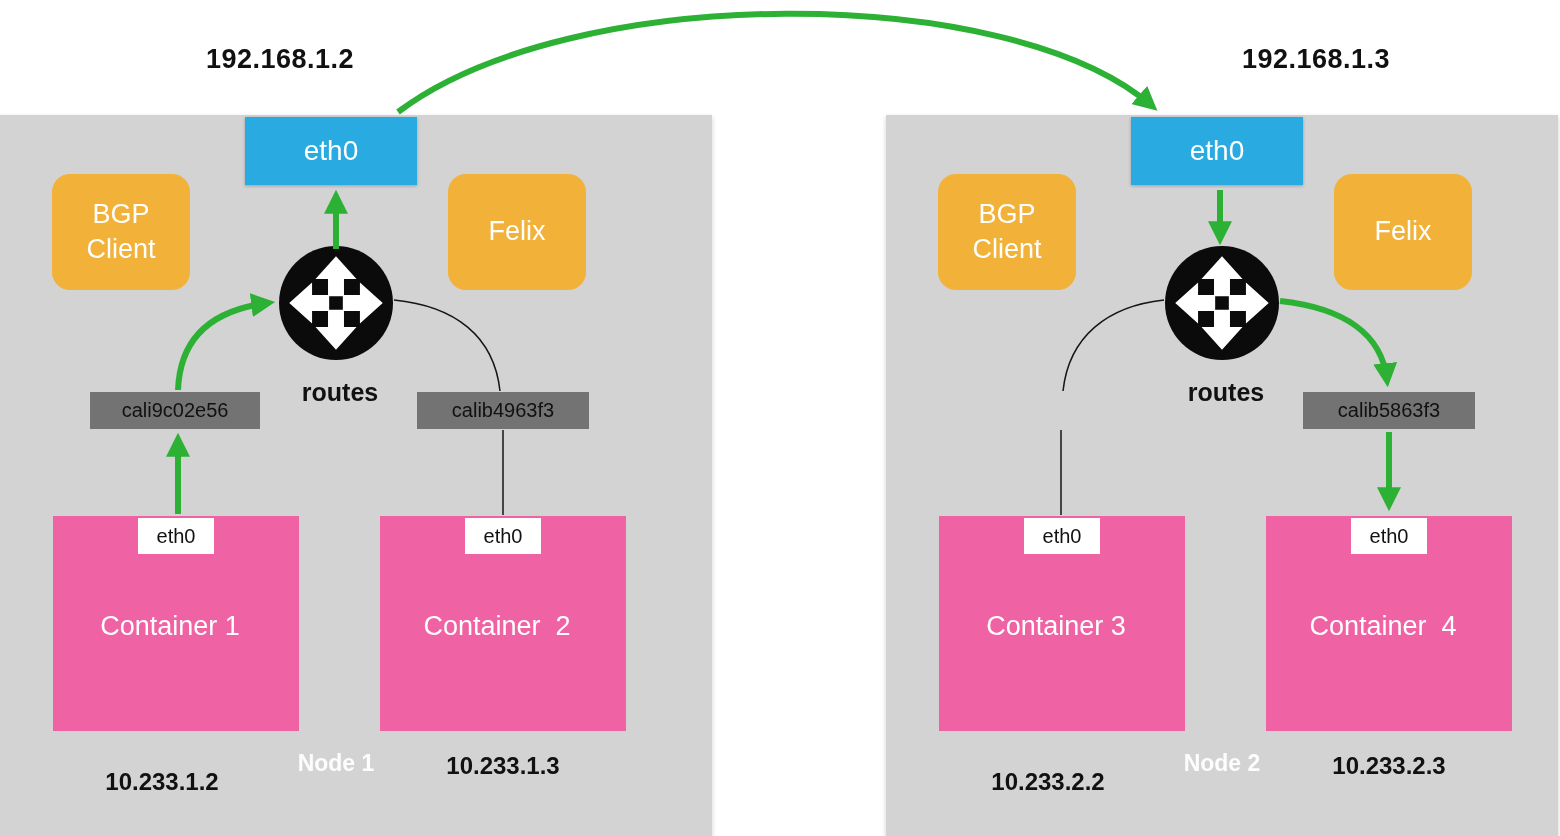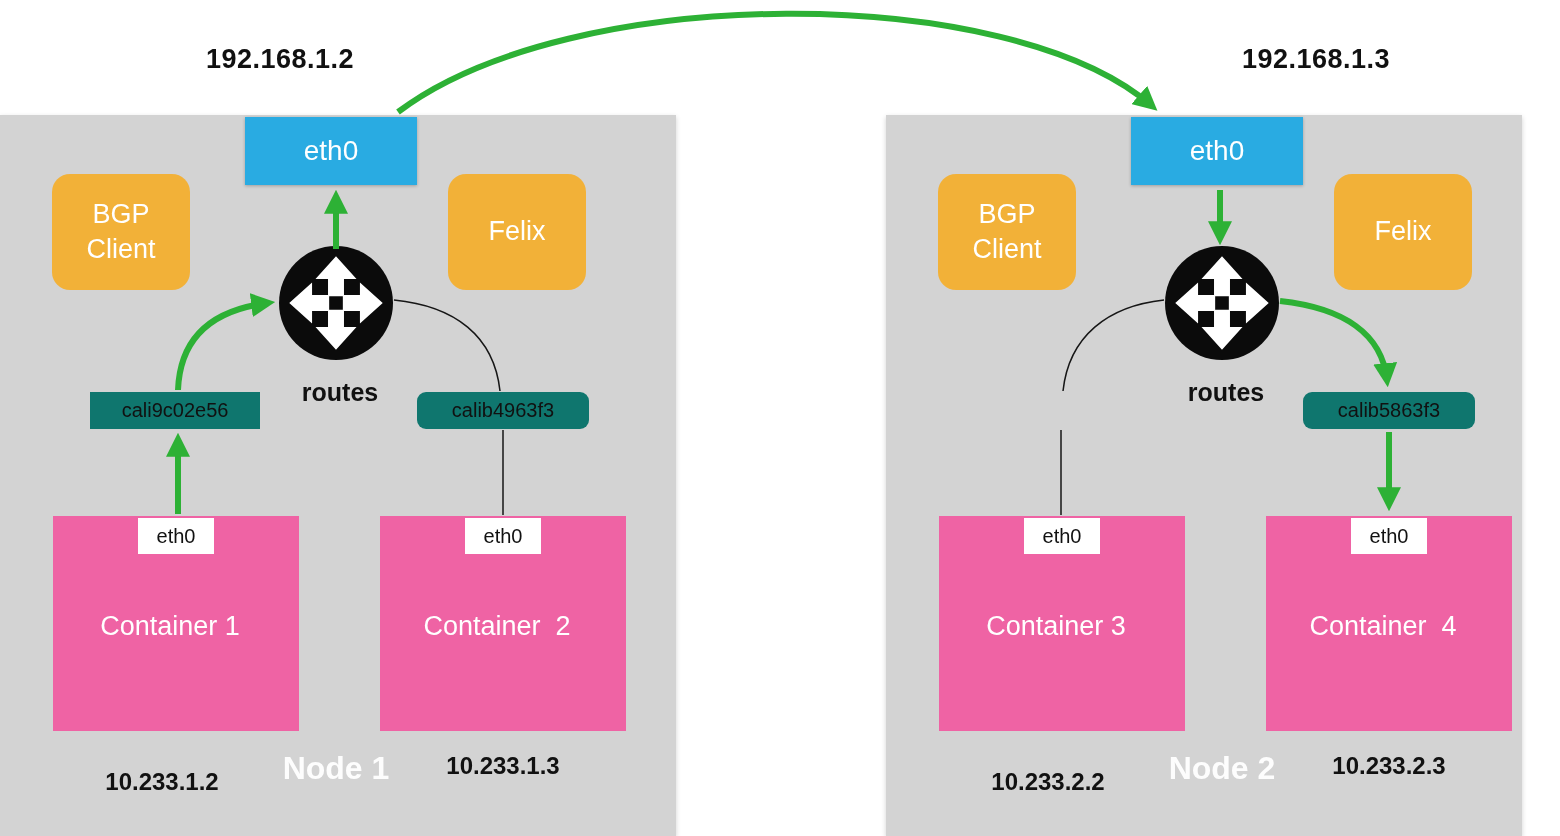--- a/index.html
+++ b/index.html
@@ -4,21 +4,21 @@
 <style>
   html, body { margin: 0; padding: 0; background: #ffffff; }
   body { font-family: "Liberation Sans", sans-serif; }
   .canvas {
     position: relative;
     width: 1560px;
     height: 836px;
     background: #ffffff;
     overflow: hidden;
   }
-  .node { position: absolute; top: 0; height: 836px; }
+  .node { position: absolute; top: 0; height: 836px; padding-left: 36px; }
   .node-1 { left: 0; width: 676px; }
   .node-2 { left: 886px; width: 636px; }
   .node-bg {
     position: absolute; left: 0; right: 0; top: 115px; bottom: 0;
     background: var(--node_bg, #d3d3d3);
     box-shadow: 0 2px 5px rgba(0,0,0,0.18);
   }
   .host-ip {
     position: absolute; top: 44px; width: 220px;
     text-align: center; font-size: 27px; font-weight: bold; color: #111;
@@ -41,26 +41,26 @@
     box-sizing: border-box;
   }
   .bgp { left: 52px; }
   .felix { left: 448px; }
   .router { position: absolute; left: 279px; top: 246px; width: 114px; height: 114px; }
   .routes-label {
     position: absolute; left: 280px; top: 378px; width: 120px;
     text-align: center; font-size: 25px; font-weight: bold; color: #111;
   }
   .cali-label {
-    position: absolute; top: 392px; height: 37px; background: #0f766e;
+    position: absolute; top: 392px; height: 37px; background: #737373;
     color: #111; font-size: 20px;
     display: flex; align-items: center; justify-content: center;
   }
   .cali-left { left: 90px; width: 170px; }
-  .cali-right { left: 417px; width: 172px; border-radius: 9px; }
+  .cali-right { left: 417px; width: 172px; }
   .container-box {
     position: absolute; top: 516px; width: 246px; height: 215px;
     background: var(--container_pink, #ef63a4);
   }
   .container-a { left: 53px; }
   .container-b { left: 380px; }
   .container-eth {
     position: absolute; top: 2px; left: 50%; transform: translateX(-50%);
     width: 76px; height: 36px; background: #ffffff; color: #111;
     font-size: 20px; display: flex; align-items: center; justify-content: center;
@@ -70,21 +70,21 @@
     text-align: center; color: #fff; font-size: 27px; white-space: pre;
   }
   .container-ip {
     position: absolute; top: 752px; width: 246px;
     text-align: center; font-size: 24px; font-weight: bold; color: #111;
   }
   .ip-a { left: 39px; margin-top: 16px; }
   .ip-b { left: 380px; }
   .node-name {
     position: absolute; top: 750px; left: 246px; width: 180px;
-    text-align: center; font-size: 32px; font-weight: bold;
+    text-align: center; font-size: 23px; font-weight: bold;
     color: rgba(255,255,255,0.95); white-space: pre;
   }
   .arrows {
     position: absolute; left: 0; top: 0; width: 1560px; height: 836px;
     pointer-events: none; z-index: 10;
   }
   .arrows .g { stroke: var(--arrow_green, #2db135); stroke-width: 6; fill: none; }
   .arrows .k { stroke: var(--line_dark, #161616); stroke-width: 1.5; fill: none; }
 </style>
 </head>

